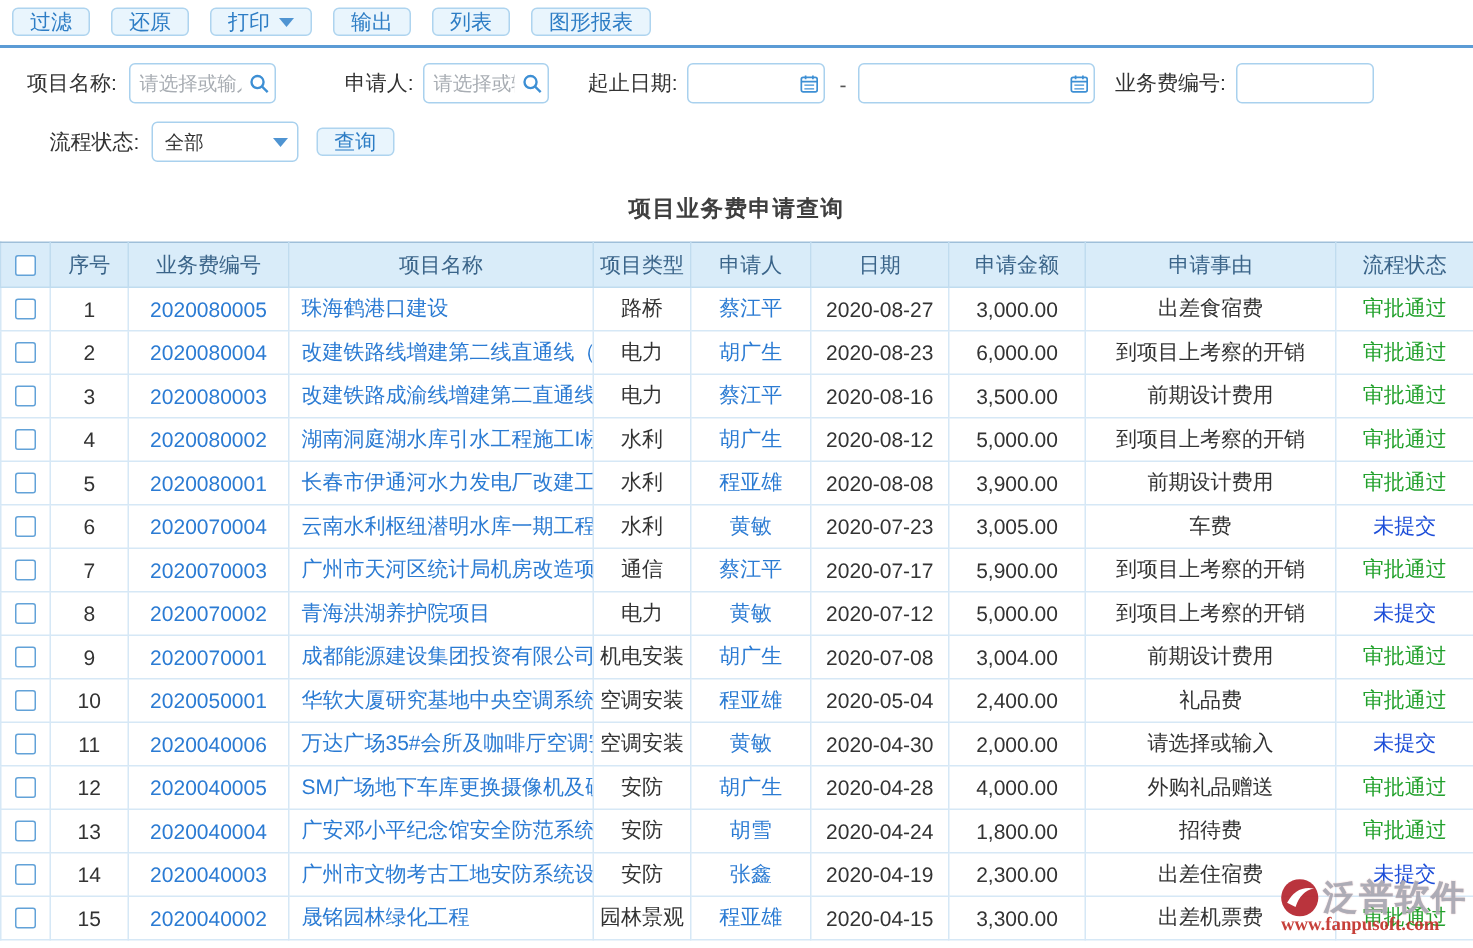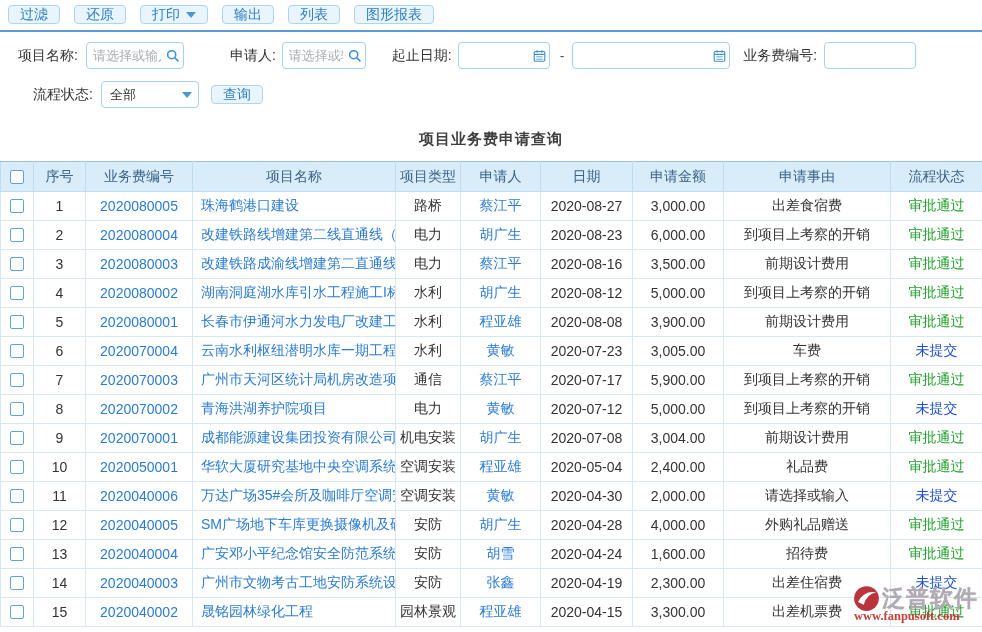--- a/index.html
+++ b/index.html
@@ -354,21 +354,21 @@
         <tr>
       <td>
             <div class="cb"></div>
           </td>
       <td>13</td>
       <td class="lnk">2020040004</td>
       <td class="left lnk">广安邓小平纪念馆安全防范系统维</td>
       <td>安防</td>
       <td class="lnk">胡雪</td>
       <td>2020-04-24</td>
-      <td>1,600.00</td>
+      <td>1,800.00</td>
       <td>招待费</td>
       <td class="st-approved">审批通过</td>
     </tr>
         <tr>
       <td>
             <div class="cb"></div>
           </td>
       <td>14</td>
       <td class="lnk">2020040003</td>
       <td class="left lnk">广州市文物考古工地安防系统设备</td>

